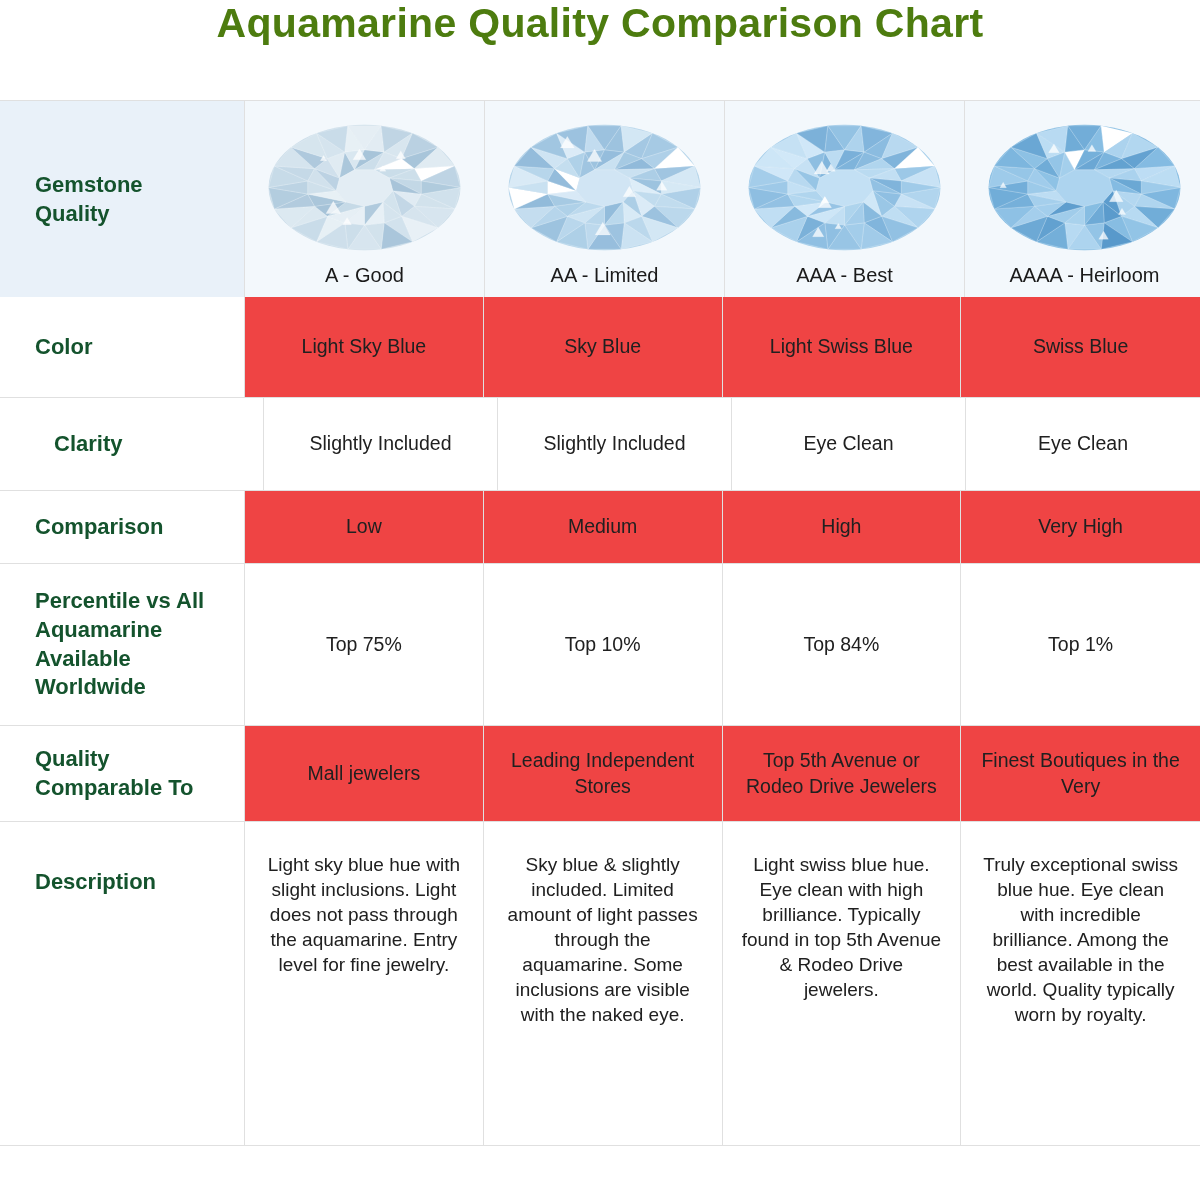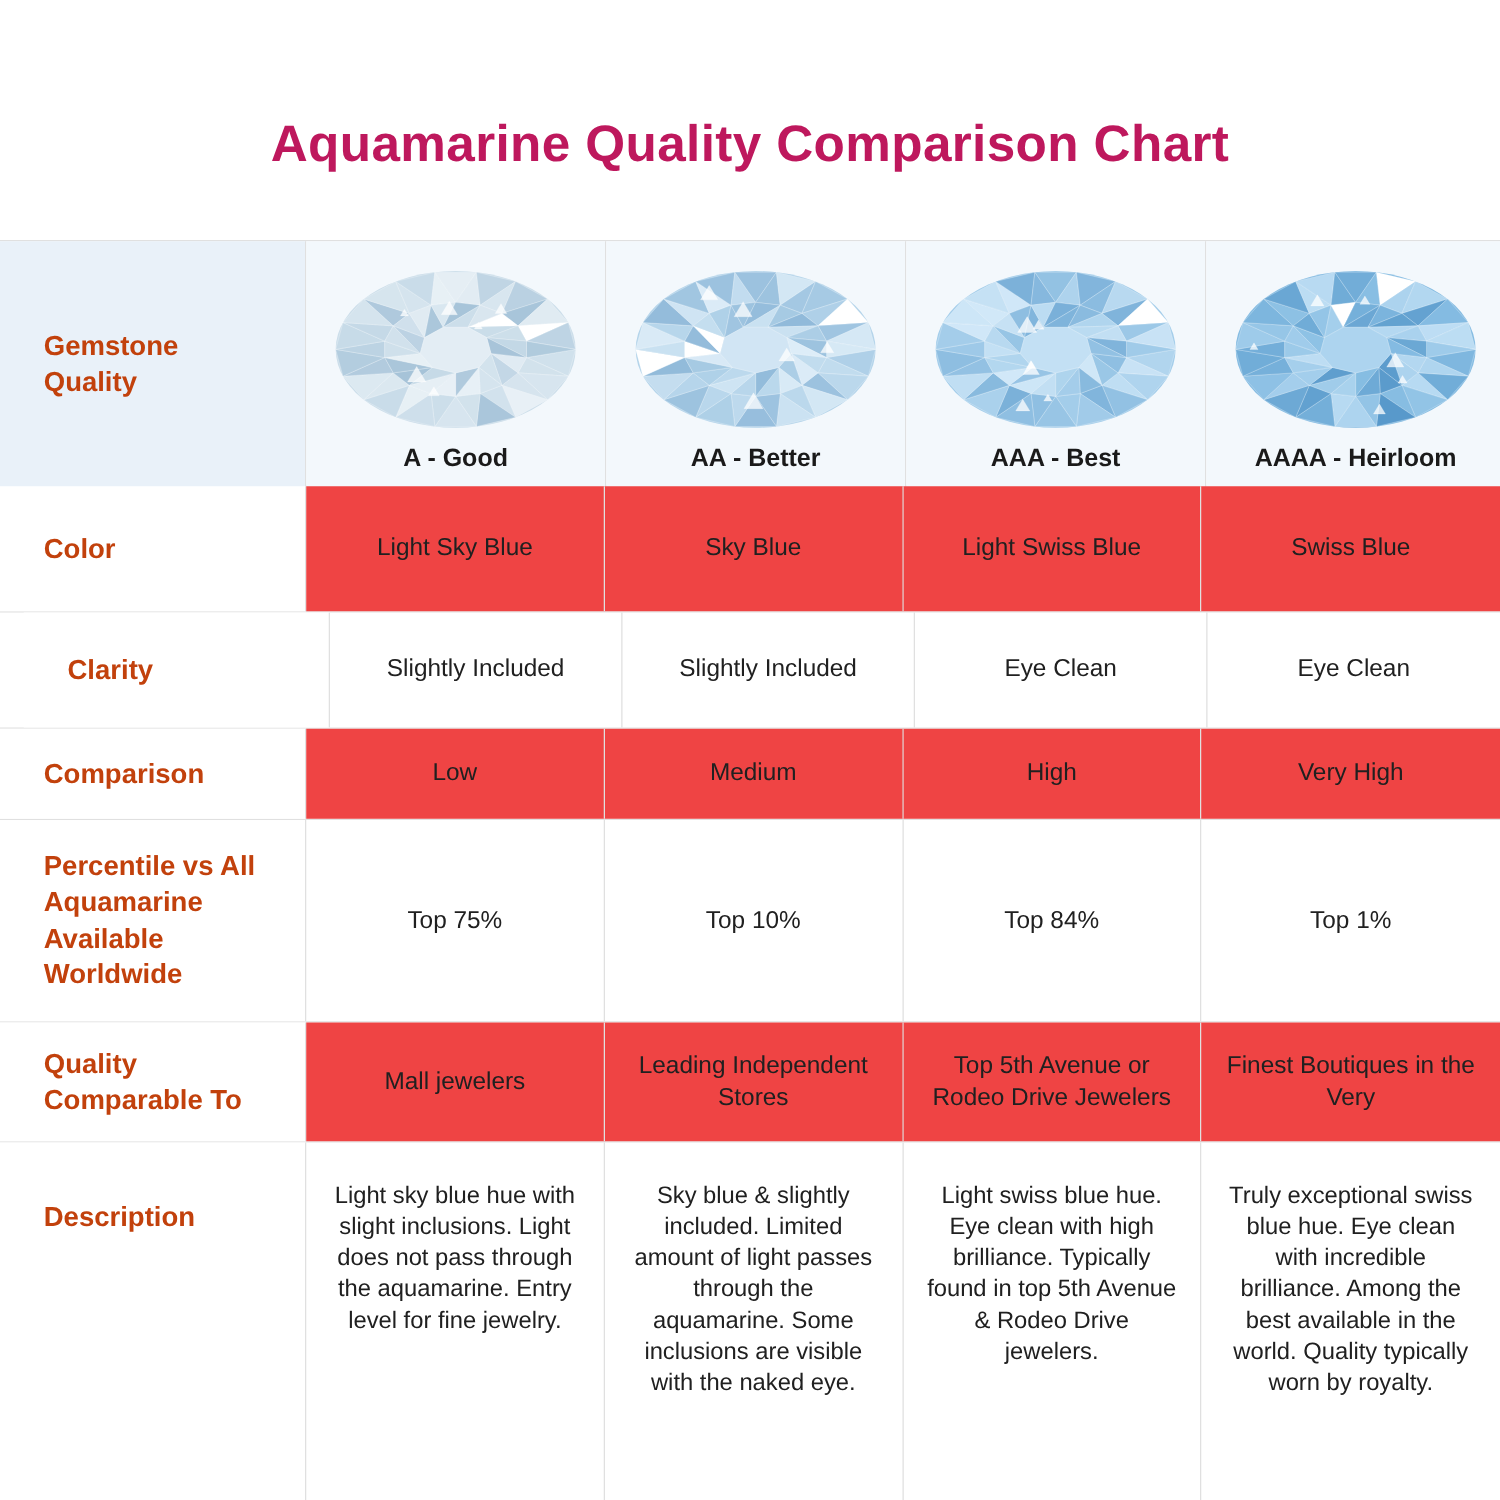--- a/index.html
+++ b/index.html
@@ -7,24 +7,22 @@
   body {
     background: #ffffff;
     font-family: "Liberation Sans", sans-serif;
     color: #1c1c1c;
     overflow: hidden;
   }
   .title {
     text-align: center;
     font-size: 41px;
     font-weight: 700;
-    color: #be185d;
-    padding-top: 55px;
+    color: #4d7c0f;
     letter-spacing: 0.3px;
-    margin-top: 37px;
   }
   .table {
     margin-top: 53px;
     border-top: 1px solid #e0e0e0;
   }
   .row {
     display: grid;
     grid-template-columns: 245px repeat(4, 1fr);
     border-bottom: 1px solid #e0e0e0;
   }
@@ -40,34 +38,33 @@
     color: #202020;
   }
   .cell:last-child { border-right: none; }
   .label-cell {
     justify-content: flex-start;
     text-align: left;
     padding-left: 35px;
     padding-right: 18px;
     font-size: 22px;
     font-weight: 700;
-    color: #c2410c;
+    color: #14532d;
     background: #ffffff;
     line-height: 1.3;
   }
   
   .row-gems { height: 196px; }
   .row-gems .label-cell { background: #e9f1f9; padding-right: 95px; }
   .row-gems .gem-cell {
     background: #f3f8fc;
     flex-direction: column;
     justify-content: flex-start;
     padding-top: 20px;
     gap: 8px;
-    font-weight: bold;
   }
   .gem { width: 205px; height: 133px; display: flex; align-items: center; justify-content: center; }
   .gem svg { display: block; }
   .gem-label { font-size: 20px; color: #1a1a1a; }
   
   .row-color      { height: 101px; }
   .row-clarity    { height: 93px; padding-left: 19px; }
   .row-brilliance { height: 73px; }
   .row-percentile { height: 162px; }
   .row-quality    { height: 96px; }
@@ -241,21 +238,21 @@
               <polygon points="164.7,76.9 134.8,73.4 131.2,60.1" fill="rgb(221,237,248)" stroke="rgba(255,255,255,0.35)" stroke-width="0.6"></polygon>
               <polygon points="134.8,73.4 124.5,85.2 105.0,89.8 85.5,85.2 75.2,73.4 78.8,60.1 94.6,51.4 115.4,51.4 131.2,60.1" fill="rgb(209,229,244)" stroke="rgba(255,255,255,0.35)" stroke-width="0.6"></polygon>
               <polygon points="103.2,106.6 111.2,119.9 95.2,119.9" fill="rgba(255,255,255,0.75)" stroke="rgba(255,255,255,0.35)" stroke-width="0.6"></polygon>
               <polygon points="94.5,29.8 102.1,42.5 86.9,42.5" fill="rgba(255,255,255,0.75)" stroke="rgba(255,255,255,0.35)" stroke-width="0.6"></polygon>
               <polygon points="165.3,63.6 170.9,72.9 159.7,72.9" fill="rgba(255,255,255,0.75)" stroke="rgba(255,255,255,0.35)" stroke-width="0.6"></polygon>
               <polygon points="177.0,37.7 181.5,45.2 172.5,45.2" fill="rgba(255,255,255,0.75)" stroke="rgba(255,255,255,0.35)" stroke-width="0.6"></polygon>
               <polygon points="131.2,68.8 137.8,79.8 124.6,79.8" fill="rgba(255,255,255,0.75)" stroke="rgba(255,255,255,0.35)" stroke-width="0.6"></polygon>
               <polygon points="65.9,16.2 73.2,28.3 58.6,28.3" fill="rgba(255,255,255,0.75)" stroke="rgba(255,255,255,0.35)" stroke-width="0.6"></polygon>
             </svg>
           </div>
-        <div class="gem-label">AA - Better</div>
+        <div class="gem-label">AA - Limited</div>
       </div>
       <div class="cell gem-cell">
         <div class="gem">
             <svg viewBox="0 0 210 140" width="205" height="133">
               <ellipse cx="105" cy="70" rx="101" ry="66" fill="rgb(163,205,234)"></ellipse>
               <polygon points="206.0,70.0 199.9,92.6 164.7,76.9" fill="rgb(177,213,238)" stroke="rgba(255,255,255,0.35)" stroke-width="0.6"></polygon>
               <polygon points="199.9,92.6 157.5,89.8 164.7,76.9" fill="rgb(200,226,245)" stroke="rgba(255,255,255,0.35)" stroke-width="0.6"></polygon>
               <polygon points="199.9,92.6 182.4,112.4 157.5,89.8" fill="rgb(175,212,238)" stroke="rgba(255,255,255,0.35)" stroke-width="0.6"></polygon>
               <polygon points="182.4,112.4 144.0,100.3 157.5,89.8" fill="rgb(191,222,243)" stroke="rgba(255,255,255,0.35)" stroke-width="0.6"></polygon>
               <polygon points="182.4,112.4 155.5,127.2 144.0,100.3" fill="rgb(146,193,227)" stroke="rgba(255,255,255,0.35)" stroke-width="0.6"></polygon>

